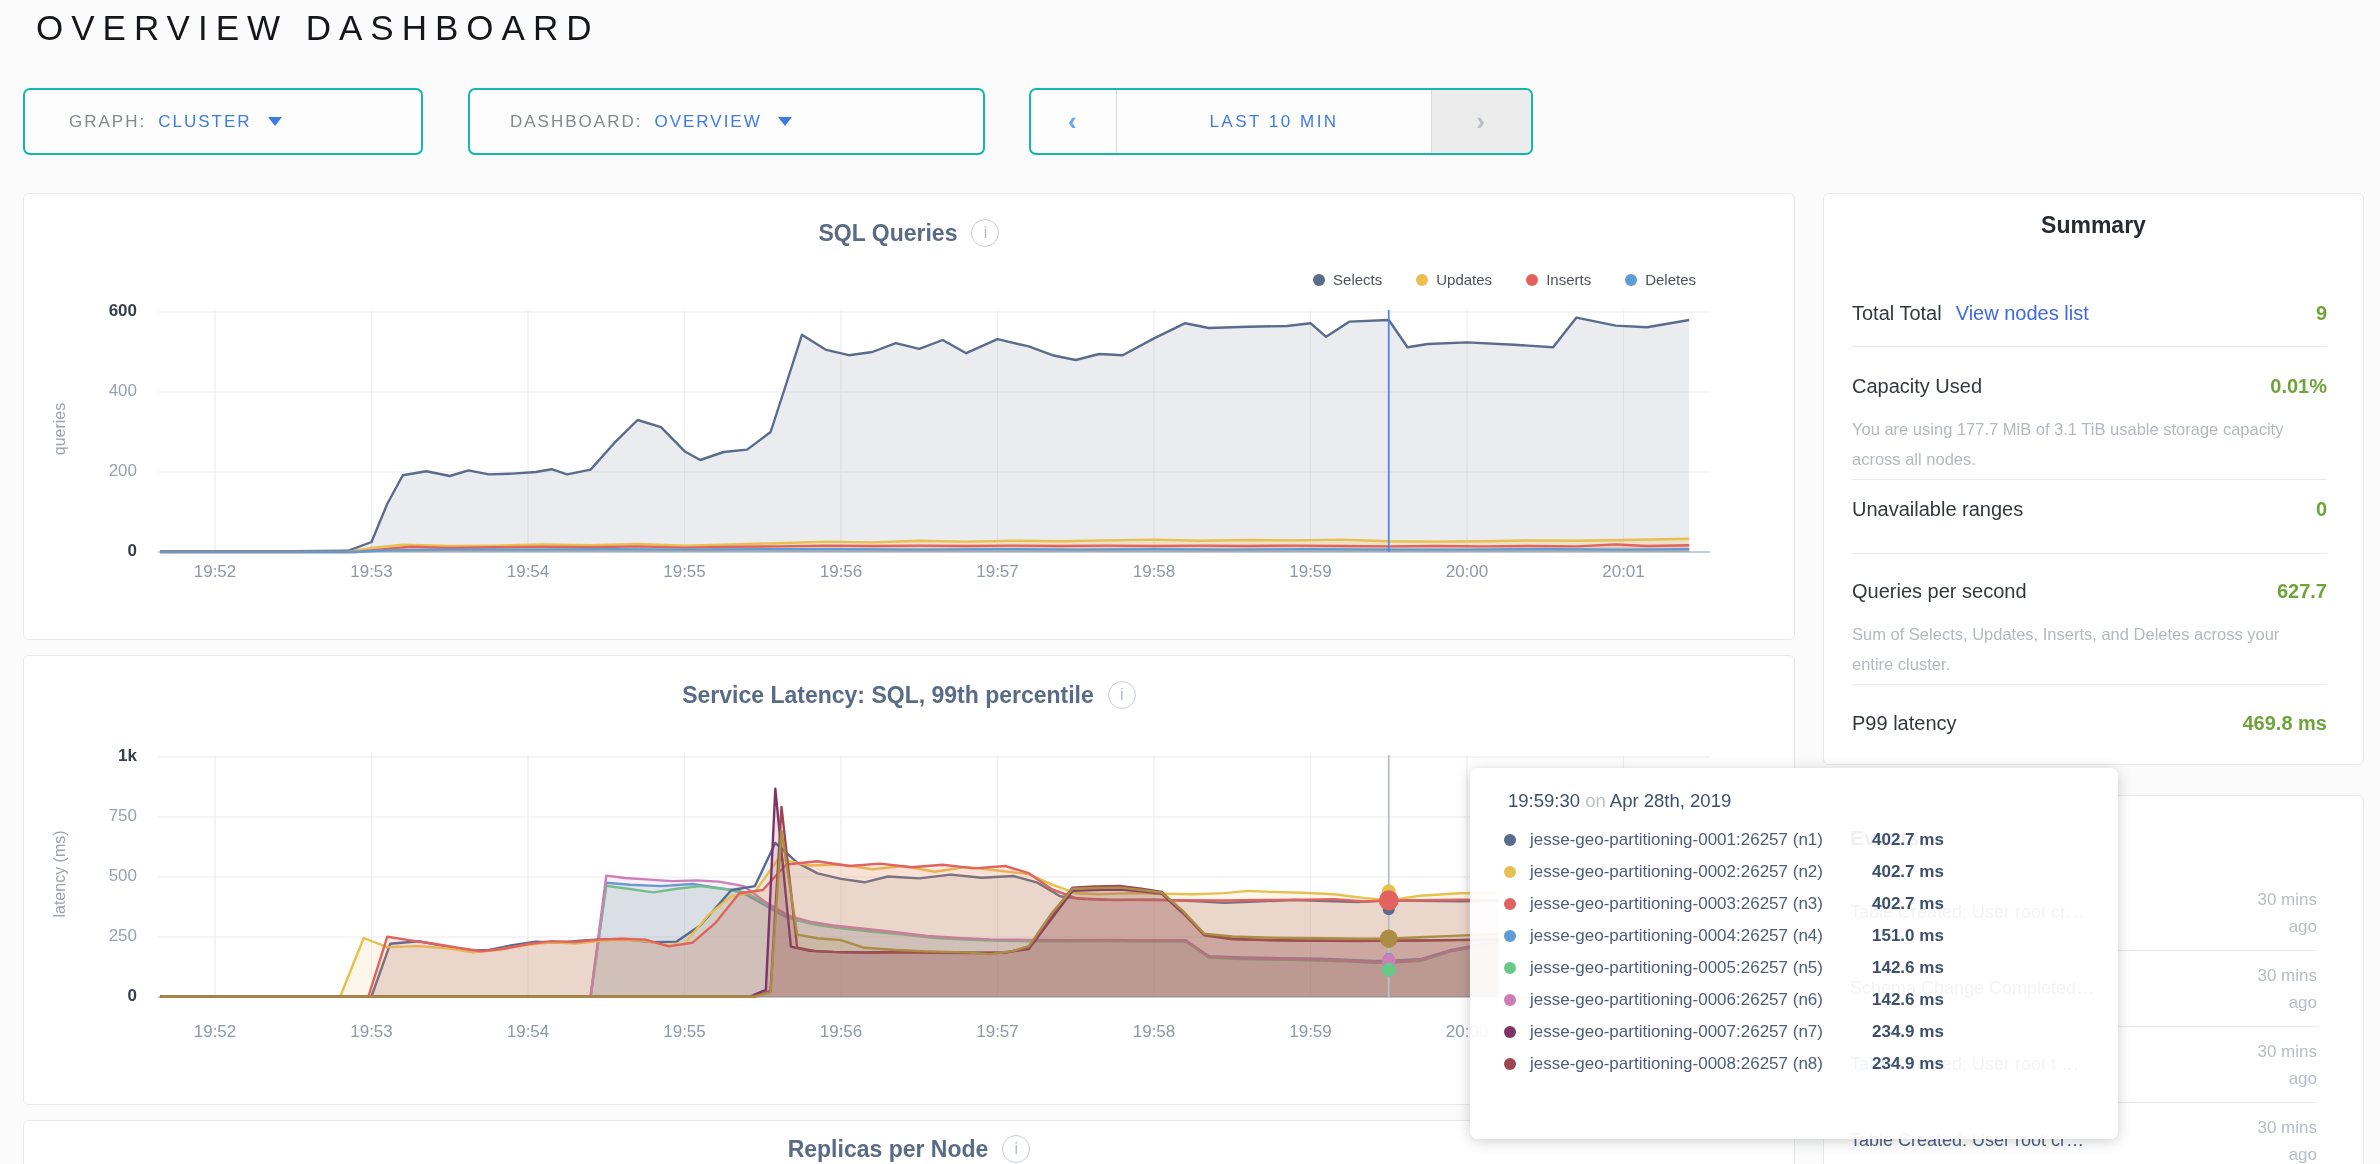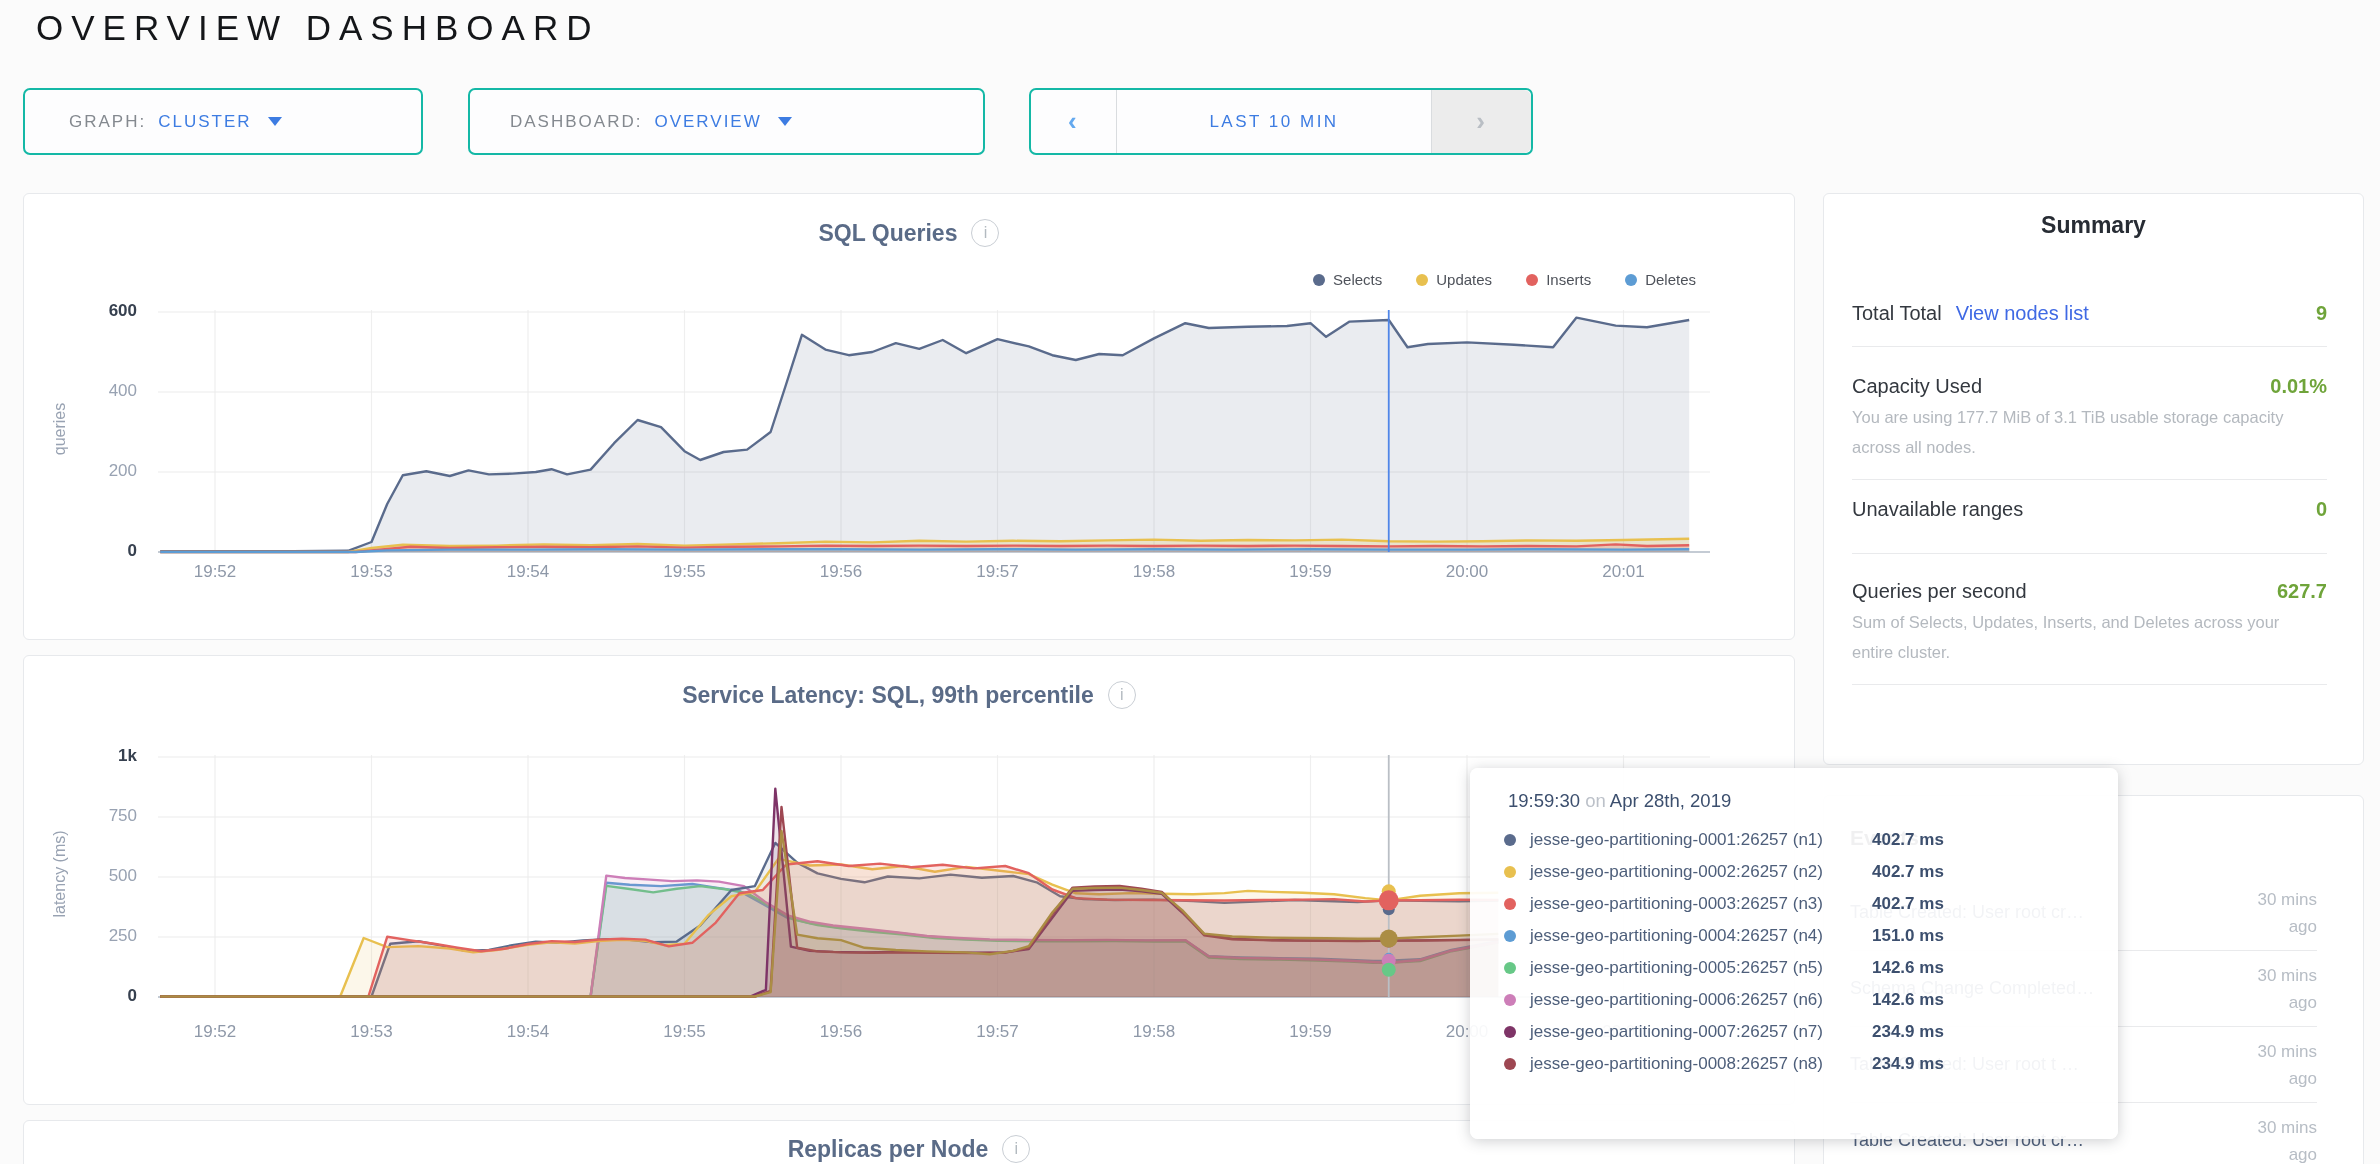--- a/index.html
+++ b/index.html
@@ -28,21 +28,21 @@
   .tick-y{position:absolute;width:80px;text-align:right;font-size:17px;color:#98a2b2;}
   .tick-y.dark{color:#36404f;font-weight:700;}
   .axis-label{position:absolute;font-size:16px;color:#98a2b2;transform:rotate(-90deg);transform-origin:center;white-space:nowrap;}
   svg{position:absolute;overflow:hidden;}
   
   #summary-card .sum-title{position:absolute;left:0;right:0;top:18px;text-align:center;font-size:23px;font-weight:700;color:#272c34;}
   .sum-row{position:absolute;left:28px;right:36px;display:flex;align-items:center;}
   .sum-label{font-size:20px;color:#33383f;}
   .sum-link{font-size:20px;color:#3f69e4;margin-left:14px;cursor:pointer;text-align:center;}
   .sum-value{margin-left:auto;font-size:20px;font-weight:700;color:#6fa43a;}
-  .sum-desc{position:absolute;left:28px;width:470px;font-size:16.5px;line-height:30px;color:#b4b9bf;}
+  .sum-desc{position:absolute;left:28px;width:470px;font-size:16.5px;line-height:30px;color:#b4b9bf;margin-top:12px;}
   .sum-div{position:absolute;left:28px;right:36px;height:1px;background:#e9eaec;}
   
   #events-card .ev-title{position:absolute;left:26px;top:30px;font-size:21px;font-weight:700;color:#2c313a;}
   .ev-rows{position:absolute;left:26px;right:46px;top:79px;}
   .ev-row{height:75px;border-bottom:1px solid #e9eaec;display:flex;align-items:center;}
   .ev-label{font-size:18px;color:#4d5e7a;white-space:nowrap;overflow:hidden;flex:1;}
   .ev-time{margin-left:10px;text-align:right;font-size:17px;line-height:27px;color:#b7bdc5;white-space:nowrap;}
   
   #tooltip{position:absolute;left:1470px;top:768px;width:648px;height:371px;background:rgba(255,255,255,0.93);
            border-radius:8px;box-shadow:0 2px 14px rgba(60,64,70,0.25);z-index:20;}
@@ -145,20 +145,24 @@
     </div>
     <div class="sum-div" style="top:359px;"></div>
 
     <div class="sum-row" style="top:377px;height:40px;">
       <span class="sum-label">Queries per second</span>
       <span class="sum-value">627.7</span>
     </div>
     <div class="sum-desc" style="top:413px;">Sum of Selects, Updates, Inserts, and Deletes across your entire cluster.</div>
     <div class="sum-div" style="top:490px;"></div>
 
+    <div class="sum-row" style="top:509px;height:40px;">
+      <span class="sum-label">P99 latency</span>
+      <span class="sum-value">469.8 ms</span>
+    </div>
   </div>
 
   <div class="card" id="events-card" style="left:1823px;top:795px;width:541px;height:420px;">
     <div class="ev-title">Events</div>
     <div class="ev-rows">
       <div class="ev-row">
         <span class="ev-label">Table Created: User root cr…</span>
         <span class="ev-time"><span>30 mins</span><br><span>ago</span></span>
       </div>
       <div class="ev-row">

